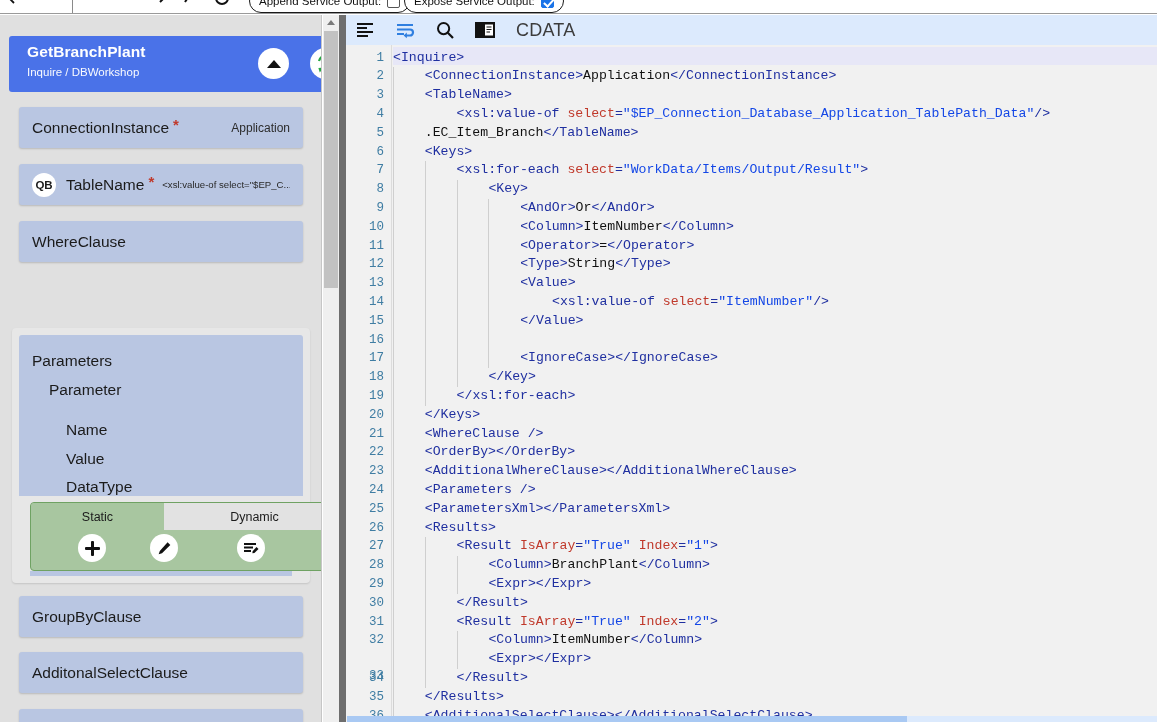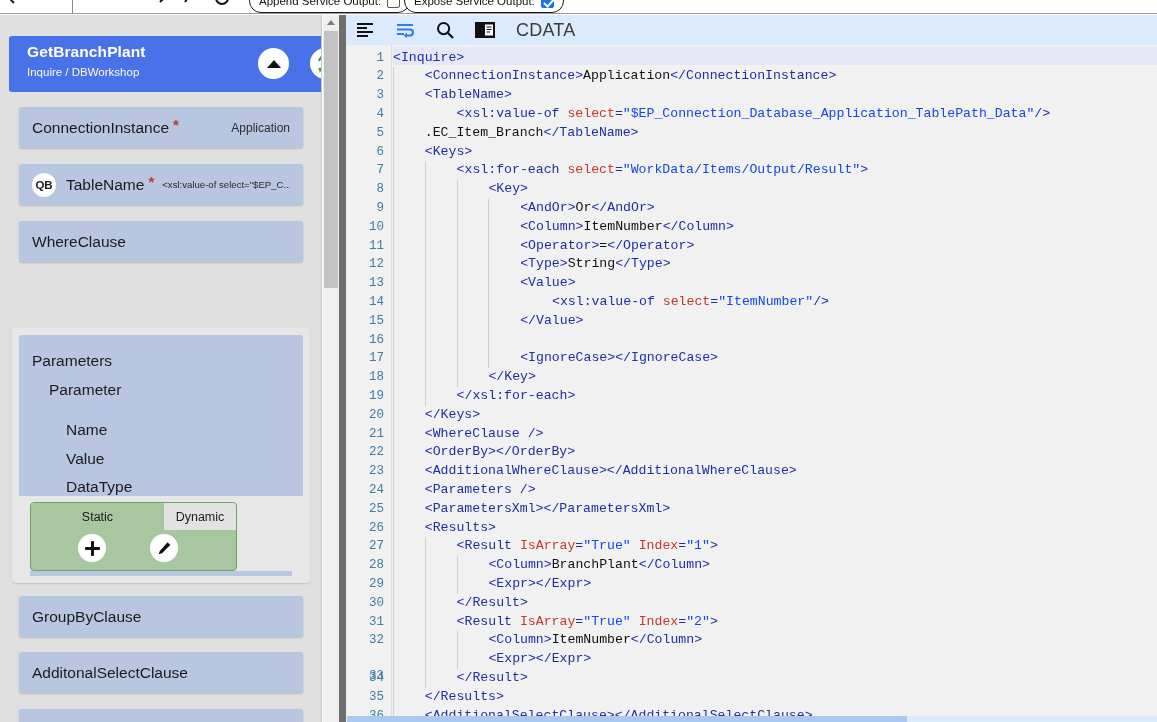--- a/index.html
+++ b/index.html
@@ -96,21 +96,21 @@
     background: #b9c6e2; border-radius: 3px 3px 0 0;
   }
   .param-line { position: absolute; font-size: 15.5px; color: #1b1b1b; }
   .pl0 { left: 13px; top: 17px; }
   .pl1 { left: 30px; top: 46px; }
   .pl2 { left: 47px; top: 86px; }
   .pl3 { left: 47px; top: 115px; }
   .pl4 { left: 47px; top: 143px; }
 
   .toggle-wrap {
-    position: absolute; left: 18px; top: 174px; width: 207px; height: 69px;
+    position: absolute; left: 18px; top: 174px; width: 316px; height: 69px;
     background: #a8c6a0; border: 1px solid #6fa263; border-radius: 4px; overflow: hidden;
   }
   .tabs-row { position: absolute; left: 0; top: 0; width: 100%; height: 27px; display: flex; }
   .tab-static {
     width: 133px; height: 27px; background: #a8c6a0;
     border-radius: 0 0 12px 0;
     display: flex; align-items: center; justify-content: center;
     font-size: 12.5px; color: #1b1b1b;
   }
   .tab-dynamic {

